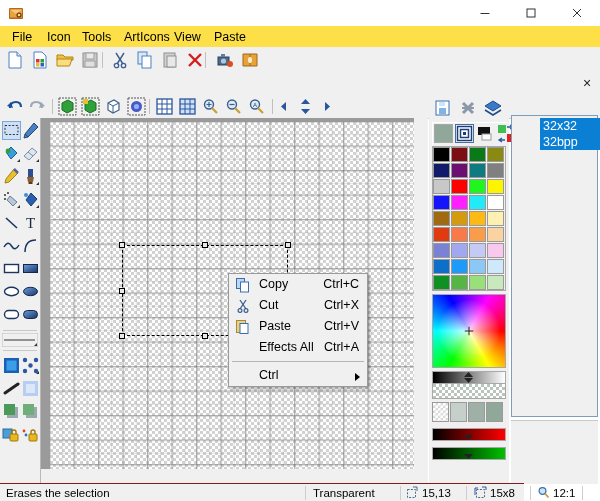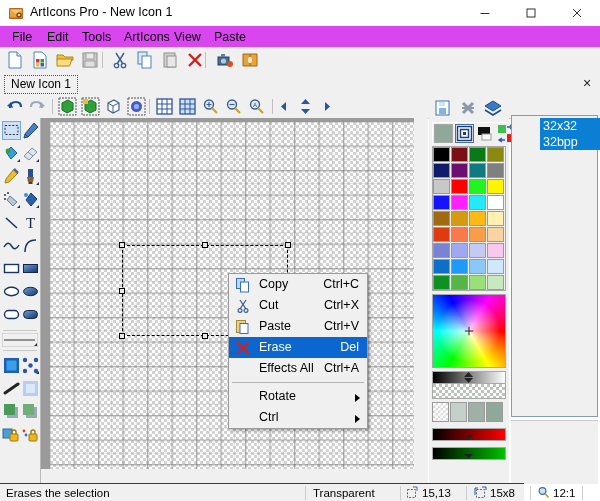--- a/index.html
+++ b/index.html
@@ -15,21 +15,21 @@
   .titlebar{position:absolute;left:0;top:0;width:600px;height:26px;background:#ffffff;}
   .title-icon{position:absolute;left:8px;top:5px;width:16px;height:16px;}
   .title-text{position:absolute;left:30px;top:5px;font-size:12.5px;color:#000;white-space:nowrap;}
   .winbtn{position:absolute;top:0;width:46px;height:26px;cursor:default;}
   .winbtn svg{position:absolute;left:50%;top:50%;transform:translate(-50%,-50%);}
   .btn-min{right:92px;}
   .btn-max{right:46px;}
   .btn-close{right:0px;}
 
   
-  .menubar{position:absolute;left:0;top:26px;width:600px;height:21px;background:#d946ef;}
+  .menubar{position:absolute;left:0;top:26px;width:600px;height:21px;background:#fde047;}
   .menu-item{position:absolute;top:3px;height:16px;padding:0 6px;font-size:12.5px;line-height:16px;white-space:nowrap;cursor:default;}
 
   
   .toolbar1{position:absolute;left:0;top:47px;width:600px;height:25px;background:#f0f0f0;border-bottom:1px solid #d6d6d6;}
   .tb-btn{position:absolute;top:3px;width:20px;height:20px;cursor:default;}
   .tb-sep{position:absolute;top:5px;width:1px;height:16px;background:#c0c0c0;}
 
   
   .tabbar{position:absolute;left:0;top:72px;width:600px;height:23px;background:#f0f0f0;border-bottom:1px solid #a0a0a0;}
   .tab{position:absolute;left:4px;top:3px;height:17px;line-height:17px;padding:0 6px;
@@ -140,42 +140,41 @@
   <div class="titlebar">
     <span class="title-icon">
       <svg width="16" height="16" viewBox="0 0 16 16">
         <rect x="1" y="3" width="14" height="11" rx="1" fill="#b8651f"></rect>
         <rect x="2" y="4.5" width="12" height="8" fill="#e8a33d"></rect>
         <path d="M2 4.5 L8 9 L14 4.5 Z" fill="#f3c878"></path>
         <circle cx="11" cy="10" r="2.6" fill="#7a3b0a"></circle>
         <circle cx="11" cy="10" r="1.3" fill="#ffd98a"></circle>
       </svg>
     </span>
-    <span class="title-text">ArtIcons Pro - New Icon 1</span>
     <div class="winbtn btn-min">
       <svg width="11" height="11" viewBox="0 0 11 11">
           <line x1="1" y1="6" x2="10" y2="6" stroke="#333" stroke-width="1"></line>
         </svg>
     </div>
     <div class="winbtn btn-max">
       <svg width="11" height="11" viewBox="0 0 11 11">
           <rect x="1.5" y="1.5" width="8" height="8" fill="none" stroke="#333" stroke-width="1"></rect>
         </svg>
     </div>
     <div class="winbtn btn-close">
       <svg width="11" height="11" viewBox="0 0 11 11">
           <line x1="1.5" y1="1.5" x2="9.5" y2="9.5" stroke="#333" stroke-width="1"></line>
           <line x1="9.5" y1="1.5" x2="1.5" y2="9.5" stroke="#333" stroke-width="1"></line>
         </svg>
     </div>
   </div>
 
   <div class="menubar">
     <div class="menu-item" style="left:6px">File</div>
-    <div class="menu-item" style="left:41px">Edit</div>
+    <div class="menu-item" style="left:41px">Icon</div>
     <div class="menu-item" style="left:76px">Tools</div>
     <div class="menu-item" style="left:118px">ArtIcons</div>
     <div class="menu-item" style="left:168px">View</div>
     <div class="menu-item" style="left:208px">Paste</div>
   </div>
 
   <div class="toolbar1">
     <div class="tb-btn" style="left:5px">
       <svg width="20" height="20" viewBox="0 0 20 20">
           <path d="M4 2h8l4 4v12H4z" fill="#fff" stroke="#4a80c0" stroke-width="1"></path>
@@ -243,21 +242,20 @@
     <div class="tb-btn" style="left:240px">
       <svg width="20" height="20" viewBox="0 0 20 20">
           <path d="M3 4h14v12H3z" fill="#e8a23a" stroke="#a06818"></path>
           <path d="M10 4v12" stroke="#a06818"></path>
           <ellipse cx="10" cy="10" rx="2" ry="3" fill="#fff2d0"></ellipse>
         </svg>
     </div>
   </div>
 
   <div class="tabbar">
-    <div class="tab">New Icon 1</div>
     <div class="tab-close">×</div>
   </div>
 
   <div class="toolbar2">
     <div class="t2-btn" style="left:5px">
       <svg width="19" height="19" viewBox="0 0 19 19">
           <path d="M5 11 Q5 5 11 5 Q16 5 16 10" fill="none" stroke="#1a4f9a" stroke-width="2.2"></path>
           <path d="M2 9 L6 5 L8 11 Z" fill="#1a4f9a"></path>
         </svg>
     </div>
@@ -715,39 +713,25 @@
     <div class="ctx-item">
       <span class="ctx-ico">
         <svg width="16" height="16" viewBox="0 0 16 16">
             <rect x="1.5" y="1.5" width="9" height="12" fill="#e8cf8a" stroke="#a88b30"></rect>
             <rect x="5" y="4.5" width="8" height="10" fill="#fff" stroke="#3a6fae"></rect>
           </svg>
       </span>
       <span>Paste</span>
       <span class="ctx-accel">Ctrl+V</span>
     </div>
-    <div class="ctx-item hl">
-      <span class="ctx-ico">
-        <svg width="16" height="16" viewBox="0 0 16 16">
-            <line x1="2" y1="2" x2="14" y2="14" stroke="#d42020" stroke-width="2.4"></line>
-            <line x1="14" y1="2" x2="2" y2="14" stroke="#d42020" stroke-width="2.4"></line>
-          </svg>
-      </span>
-      <span>Erase</span>
-      <span class="ctx-accel">Del</span>
-    </div>
     <div class="ctx-item">
       <span>Effects All</span>
       <span class="ctx-accel">Ctrl+A</span>
     </div>
     <div class="ctx-sep"></div>
-    <div class="ctx-item">
-      <span>Rotate</span>
-      <span class="ctx-arrow"></span>
-    </div>
     <div class="ctx-item">
       <span>Ctrl</span>
       <span class="ctx-arrow"></span>
     </div>
   </div>
 
   <div class="statusbar">
     <span class="st-text" style="left:6px">Erases the selection</span>
     <div class="st-sep" style="left:305px"></div>
     <span class="st-text" style="left:313px">Transparent</span>

